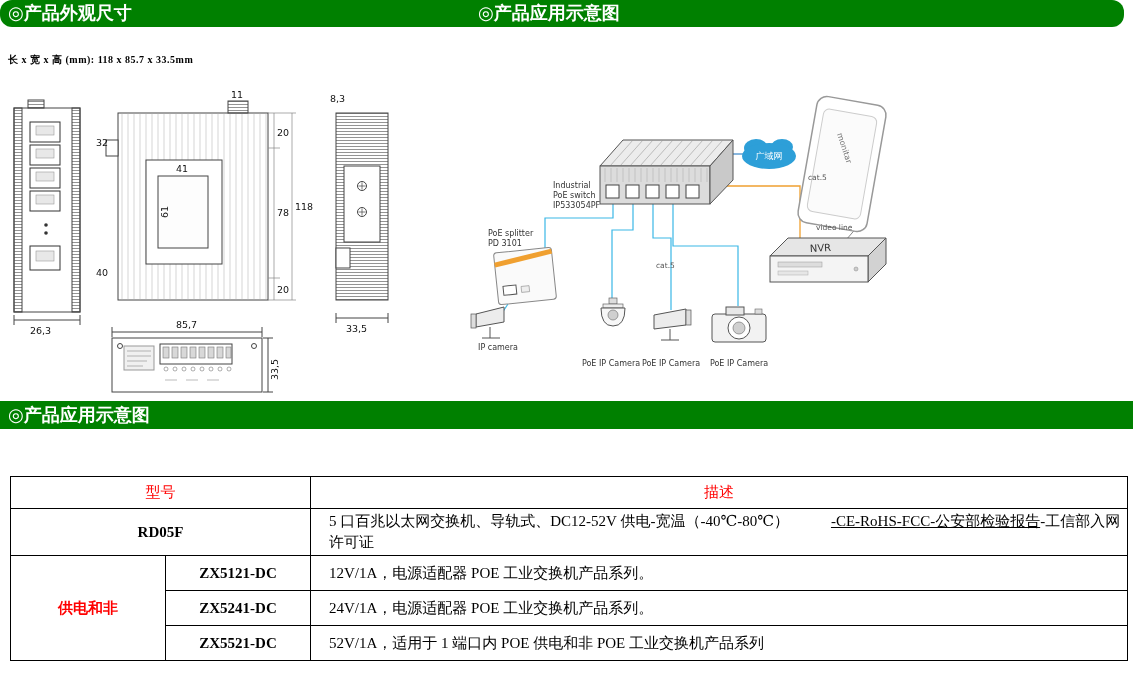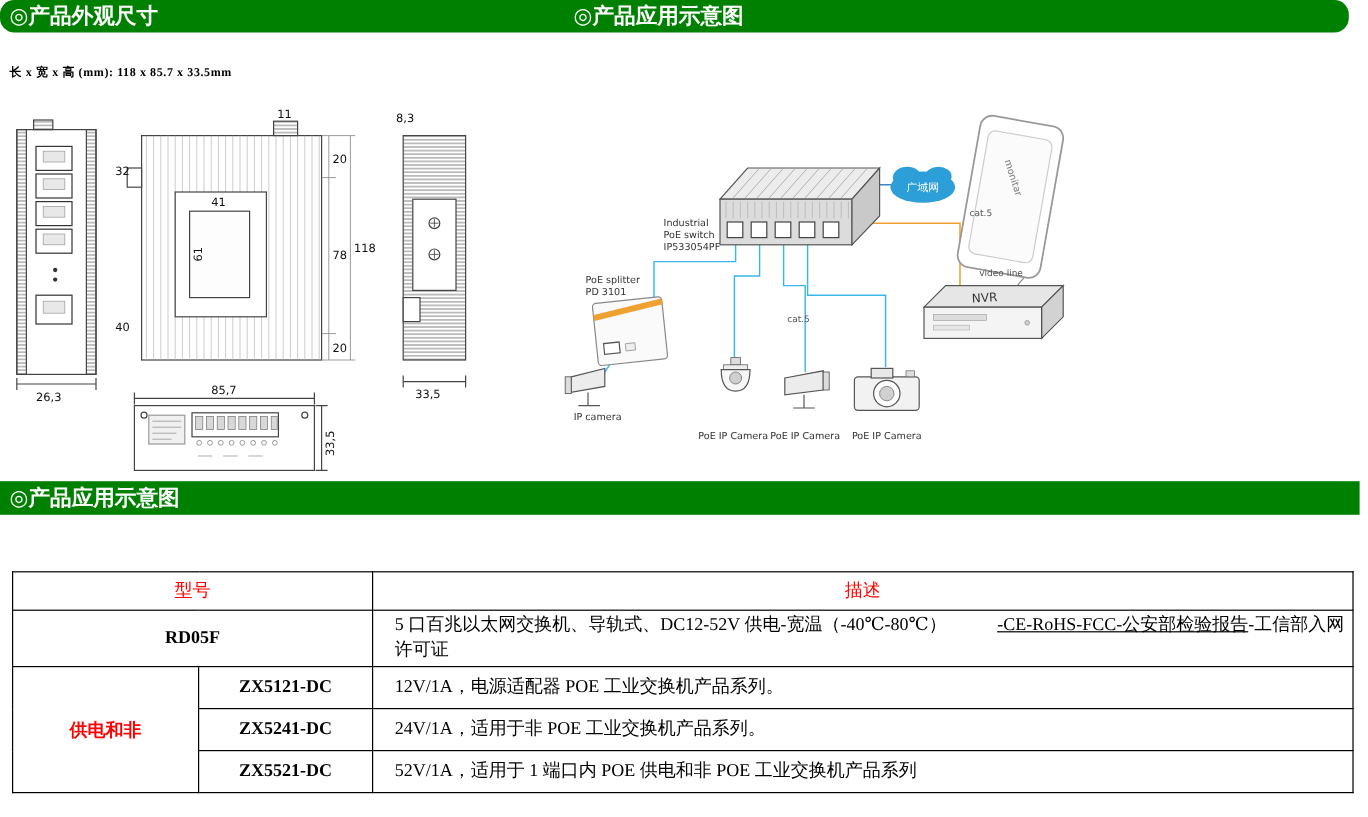--- a/index.html
+++ b/index.html
@@ -265,21 +265,21 @@
         <td colspan="2" class="center bold">RD05F</td>
         <td class="desc"><span>5 口百兆以太网交换机、导轨式、DC12-52V 供电-宽温（-40℃-80℃）</span><span class="ul">-CE-RoHS-FCC-公安部检验报告</span><span>-工信部入网许可证</span></td>
       </tr>
       <tr class="radp">
         <td rowspan="3" class="center red bold">供电和非</td>
         <td class="center bold">ZX5121-DC</td>
         <td class="desc">12V/1A，电源适配器 POE 工业交换机产品系列。</td>
       </tr>
       <tr class="radp">
         <td class="center bold">ZX5241-DC</td>
-        <td class="desc">24V/1A，适用于非 POE 工业交换机产品系列。</td>
+        <td class="desc">24V/1A，电源适配器 POE 工业交换机产品系列。</td>
       </tr>
       <tr class="radp">
         <td class="center bold">ZX5521-DC</td>
         <td class="desc">52V/1A，适用于 1 端口内 POE 供电和非 POE 工业交换机产品系列</td>
       </tr>
     </tbody>
   </table>
 
 </div>
 

